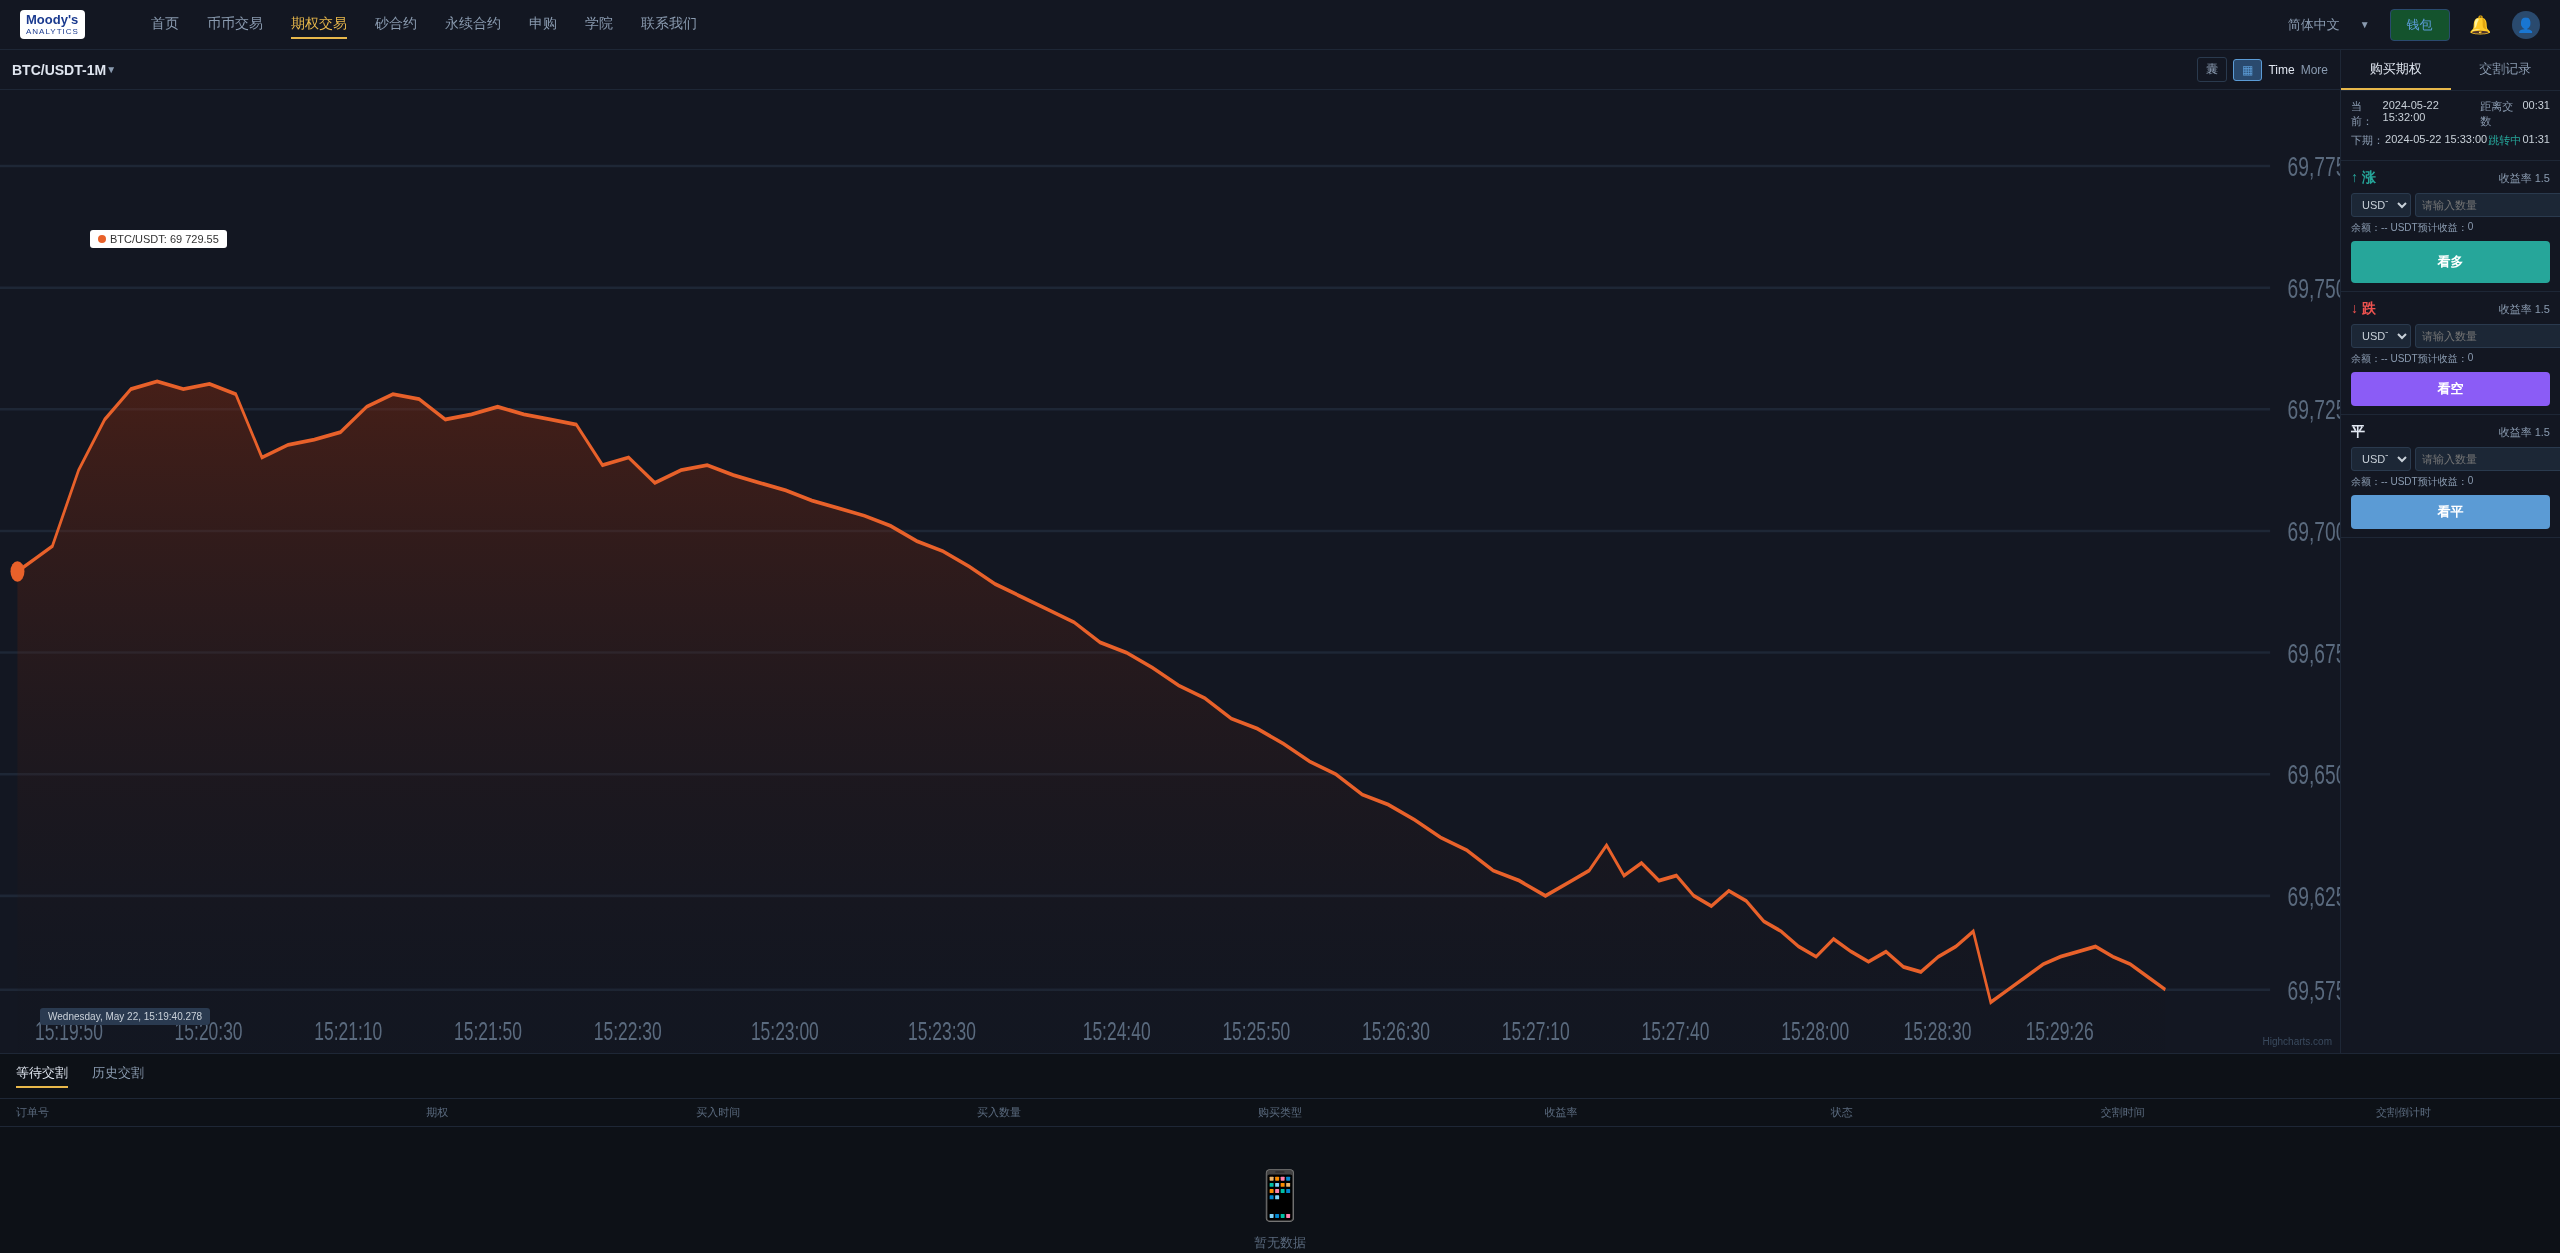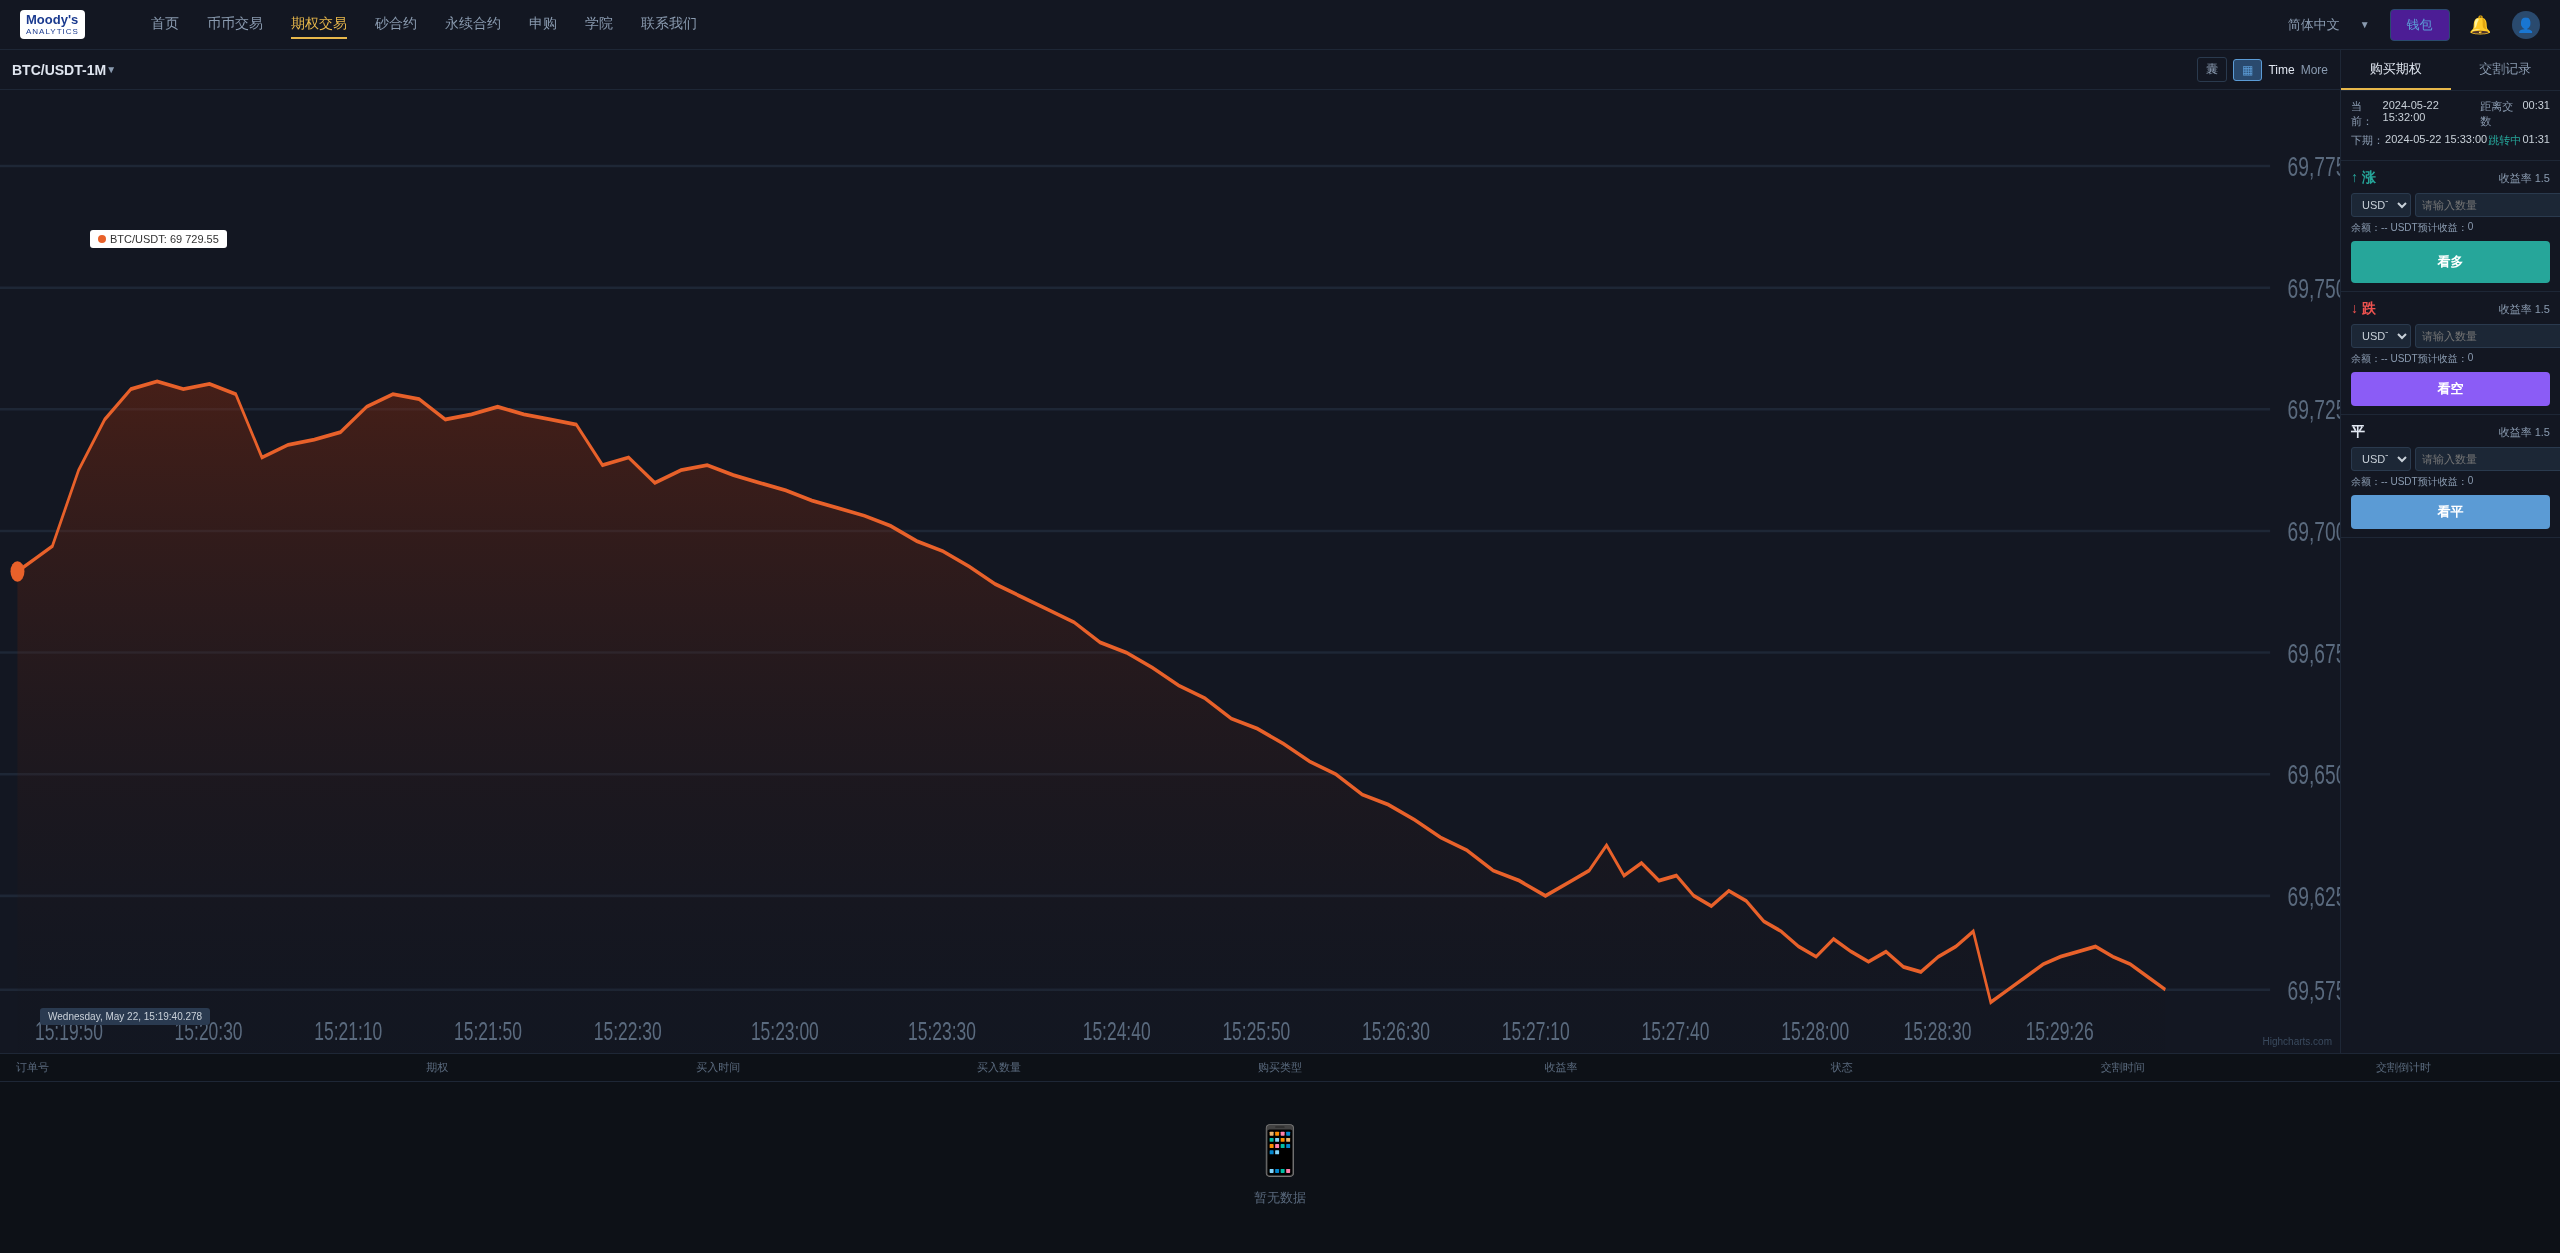--- a/index.html
+++ b/index.html
@@ -9,21 +9,21 @@
     .navbar { background: #131722; height: 50px; display: flex; align-items: center; padding: 0 20px; border-bottom: 1px solid #1e2736; gap: 36px; }
     .logo { display: flex; align-items: center; margin-right: 30px; }
     .logo-box { background: #fff; border-radius: 4px; padding: 3px 6px; display: flex; align-items: center; }
     .logo-text { color: #1a3a8f; font-weight: 900; font-size: 13px; line-height: 1.1; }
     .logo-sub { color: #1a3a8f; font-size: 8px; letter-spacing: 1px; }
     .nav-links { display: flex; gap: 28px; flex: 1; }
     .nav-link { color: #8a9bb0; font-size: 14px; cursor: pointer; text-decoration: none; padding: 4px 0; }
     .nav-link.active { color: #e8b84b; border-bottom: 2px solid #e8b84b; }
     .nav-right { display: flex; align-items: center; gap: 20px; margin-left: auto; }
     .nav-lang { color: #8a9bb0; font-size: 13px; cursor: pointer; }
-    .nav-wallet { background: #4c1d95; color: #5b9bd5; padding: 6px 16px; border-radius: 4px; cursor: pointer; font-size: 13px; border: 1px solid #2a4a6e; }
+    .nav-wallet { background: #14532d; color: #5b9bd5; padding: 6px 16px; border-radius: 4px; cursor: pointer; font-size: 13px; border: 1px solid #2a4a6e; }
     .nav-icon { color: #8a9bb0; font-size: 18px; cursor: pointer; }
     .nav-avatar { width: 28px; height: 28px; border-radius: 50%; background: #2a4a6e; display: flex; align-items: center; justify-content: center; cursor: pointer; }
 
     
     .main-layout { display: flex; height: calc(1253px - 50px - 200px); }
 
     
     .chart-area { flex: 1; display: flex; flex-direction: column; background: #131722; }
     .chart-toolbar { height: 40px; display: flex; align-items: center; padding: 0 12px; border-bottom: 1px solid #1e2736; gap: 10px; }
     .pair-selector { display: flex; align-items: center; cursor: pointer; }
@@ -319,20 +319,24 @@
         <span>余额：-- USDT</span>
         <span>预计收益：</span>
         <span>0</span>
       </div>
       <button class="btn-blue">看平</button>
     </div>
   </div>
 </div>
 
 <div class="orders-area">
+  <div class="orders-tabs">
+    <span class="orders-tab active">等待交割</span>
+    <span class="orders-tab">历史交割</span>
+  </div>
   <div class="orders-table-header">
     <span class="orders-col">订单号</span>
     <span class="orders-col">期权</span>
     <span class="orders-col">买入时间</span>
     <span class="orders-col">买入数量</span>
     <span class="orders-col">购买类型</span>
     <span class="orders-col">收益率</span>
     <span class="orders-col">状态</span>
     <span class="orders-col">交割时间</span>
     <span class="orders-col">交割倒计时</span>

